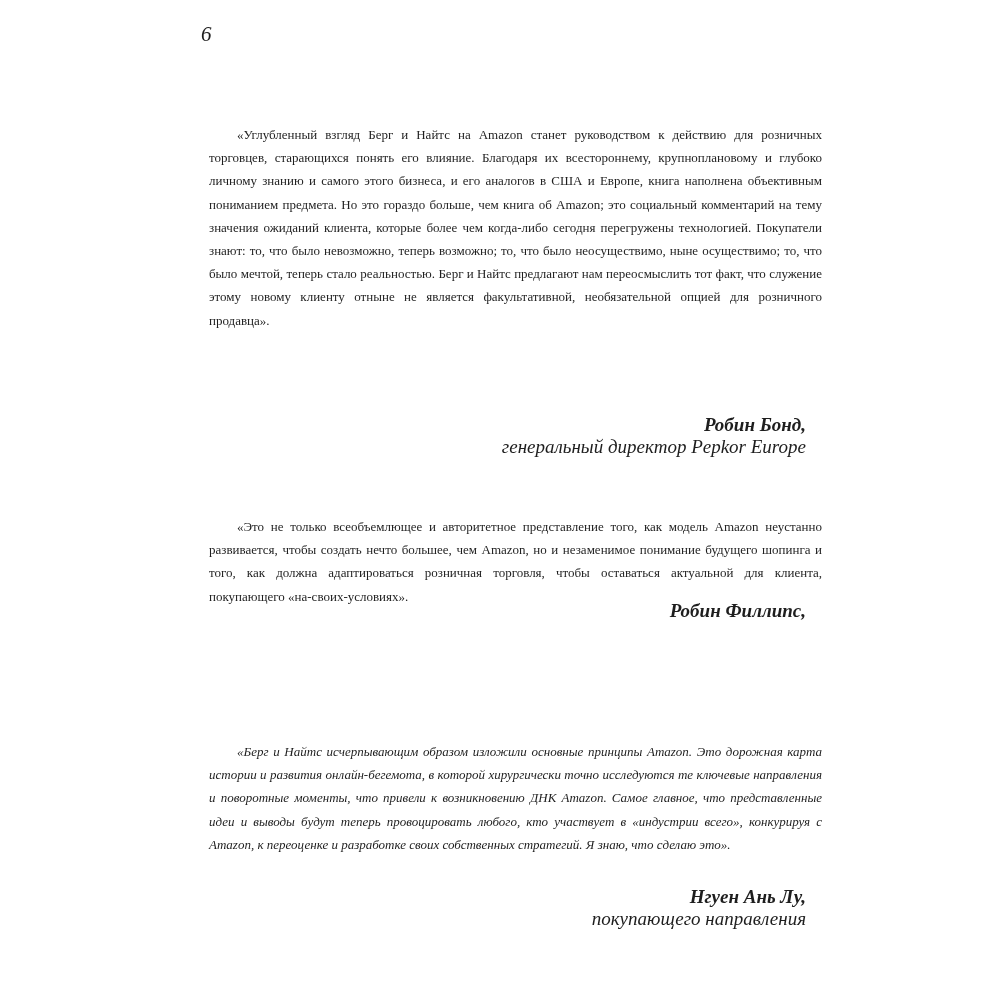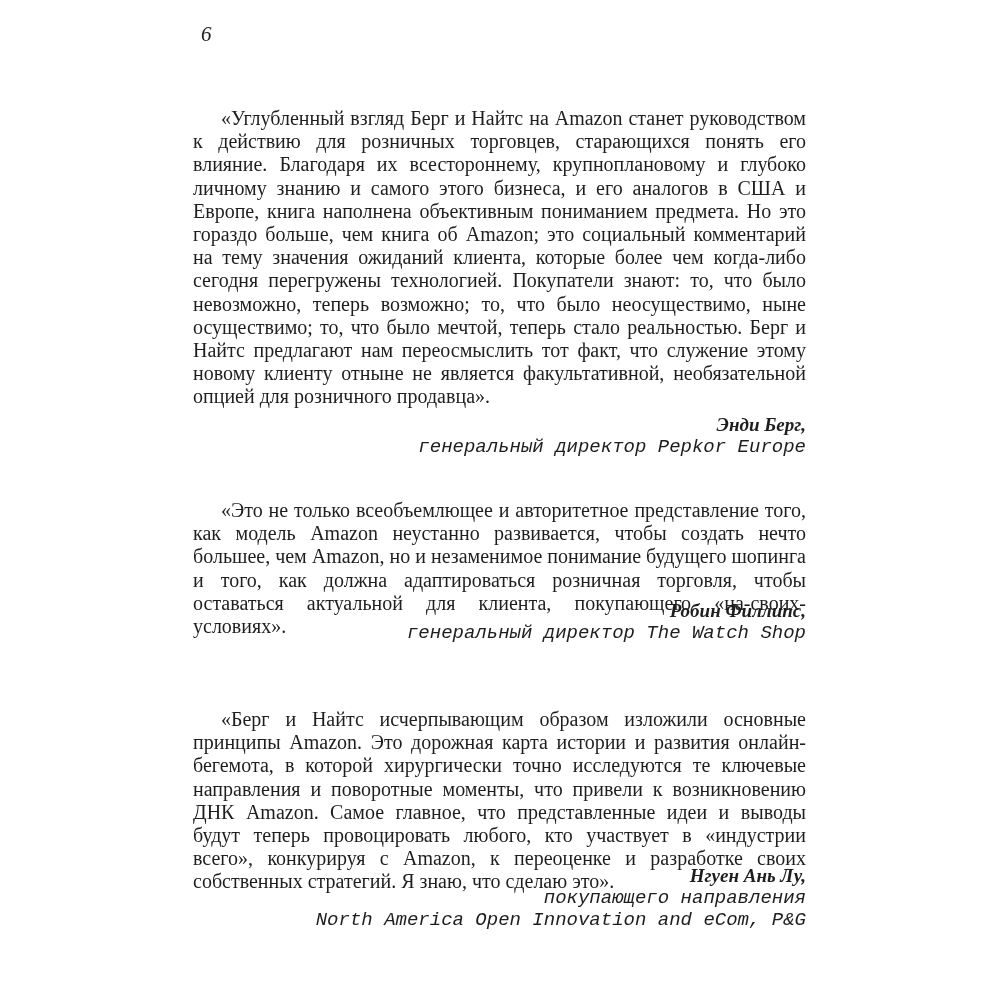--- a/index.html
+++ b/index.html
@@ -21,72 +21,69 @@
     left: 201px;
     top: 22px;
     font-style: italic;
     font-size: 21px;
     line-height: 24px;
   }
   .quote {
     position: absolute;
     left: 193px;
     width: 613px;
-    font-size: 20px;
+    font-size: 13px;
     line-height: 23.2px;
     text-align: justify;
     text-indent: 28px;
-    margin: 0;
+    margin: 16px;
   }
   .attribution {
     position: absolute;
     left: 193px;
     width: 613px;
     text-align: right;
     font-style: italic;
     font-size: 19px;
     line-height: 22px;
   }
   .attribution .name {
     font-weight: bold;
     display: block;
   }
   .attribution .role {
     display: block;
-    font-family: Liberation Mono, monospace;
   }
   #quote-1 { top: 107px; }
   #attr-1  { top: 414px; }
   #quote-2 { top: 499px; }
   #attr-2  { top: 600px; }
-  #quote-3 { top: 708px; }
-  #attr-3  { top: 865px; }
+  #quote-3 { top: 724px; font-style: italic; }
+  #attr-3  { top: 886px; }
 </style>
 </head>
 <body>
 
 <div class="page">
 
   <div class="pagenum">6</div>
 
   <p class="quote" id="quote-1">«Углубленный взгляд Берг и Найтс на Amazon станет руководством к действию для розничных торговцев, старающихся понять его влияние. Благодаря их всестороннему, крупноплановому и глубоко личному знанию и самого этого бизнеса, и его аналогов в США и Европе, книга наполнена объективным пониманием предмета. Но это гораздо больше, чем книга об Amazon; это социальный комментарий на тему значения ожиданий клиента, которые более чем когда-либо сегодня перегружены технологией. Покупатели знают: то, что было невозможно, теперь возможно; то, что было неосуществимо, ныне осуществимо; то, что было мечтой, теперь стало реальностью. Берг и Найтс предлагают нам переосмыслить тот факт, что служение этому новому клиенту отныне не является факультативной, необязательной опцией для розничного продавца».</p>
 
   <div class="attribution" id="attr-1">
-    <span class="name">Энди Берг,</span>
+    <span class="name">Робин Бонд,</span>
     <span class="role">генеральный директор Pepkor Europe</span>
   </div>
 
   <p class="quote" id="quote-2">«Это не только всеобъемлющее и авторитетное представление того, как модель Amazon неустанно развивается, чтобы создать нечто большее, чем Amazon, но и незаменимое понимание будущего шопинга и того, как должна адаптироваться розничная торговля, чтобы оставаться актуальной для клиента, покупающего «на-своих-условиях».</p>
 
   <div class="attribution" id="attr-2">
     <span class="name">Робин Филлипс,</span>
-    <span class="role">генеральный директор The Watch Shop</span>
   </div>
 
   <p class="quote" id="quote-3">«Берг и Найтс исчерпывающим образом изложили основные принципы Amazon. Это дорожная карта истории и развития онлайн-бегемота, в которой хирургически точно исследуются те ключевые направления и поворотные моменты, что привели к возникновению ДНК Amazon. Самое главное, что представленные идеи и выводы будут теперь провоцировать любого, кто участвует в «индустрии всего», конкурируя с Amazon, к переоценке и разработке своих собственных стратегий. Я знаю, что сделаю это».</p>
 
   <div class="attribution" id="attr-3">
     <span class="name">Нгуен Ань Лу,</span>
     <span class="role">покупающего направления</span>
-    <span class="role">North America Open Innovation and eCom, P&amp;G</span>
   </div>
 
 </div>
 
 </body></html>

